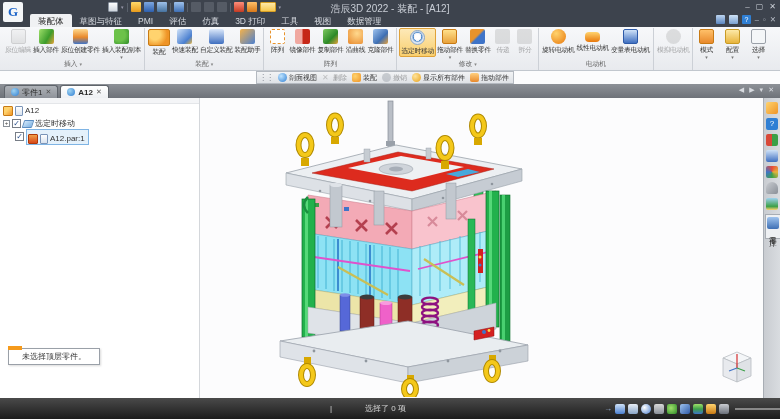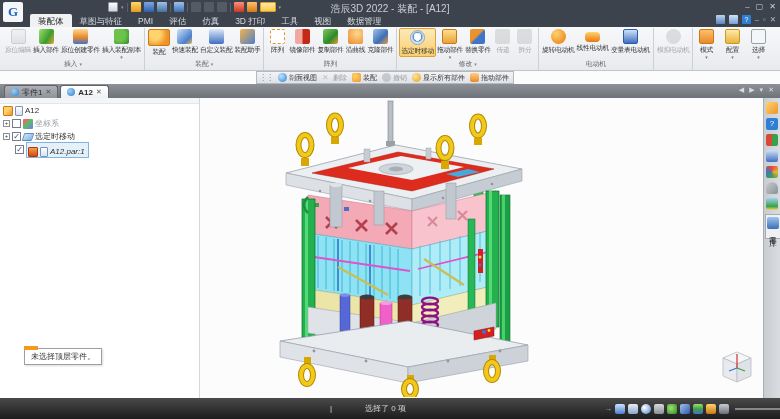--- a/index.html
+++ b/index.html
@@ -104,38 +104,38 @@
   .trow .ind { width:10px; }
   .exp { width:7px; height:7px; border:1px solid #8a9098; background:#fff; font-size:6px; line-height:5px; text-align:center; color:#444; }
   .cb { width:9px; height:9px; border:1px solid #777d86; background:#fff; font-size:8px; line-height:8px; text-align:center; color:#2a4f8c; }
   .tic { width:10px; height:10px; border-radius:1px; }
   .tic.asm{background:linear-gradient(135deg,#ffd36e 40%,#ef9426);border:1px solid #c87a14;}
   .tic.doc{background:linear-gradient(#fff,#d8e2ee);border:1px solid #7a94b8;width:8px;}
   .tic.csys{background:linear-gradient(135deg,#e04848 33%,#3ca048 33%,#3ca048 66%,#3f74c8 66%);opacity:.8;}
   .tic.plane{background:linear-gradient(135deg,#cfe6fa,#7fb4e4);border:1px solid #5a8cc0;transform:skewX(-18deg);height:8px;}
   .tic.fold{background:linear-gradient(#f0a048,#d84818);border:1px solid #b03808;}
   .dim { color:#9aa0a8; }
-  .selbox { display:flex; align-items:flex-start; gap:2px; border:1px solid #7fb4e4; background:#e4f1fb; padding:4px 3px 0 1px;font-style:italic; }
+  .selbox { display:flex; align-items:flex-start; gap:2px; border:1px solid #7fb4e4; background:#e4f1fb; padding:4px 3px 0 1px; }
 
   
   .rstrip { position:absolute; right:0; top:0; width:17px; height:300px; background:linear-gradient(90deg,#c9ccd1,#d9dce0); border-left:1px solid #a8adb4; display:flex; flex-direction:column; align-items:center; padding-top:4px; gap:4px; }
   .rsic { width:12px; height:12px; border-radius:2px; }
   .rsic.parts{background:linear-gradient(135deg,#ffd36e,#ef9426);}
   .rsic.help{background:#2f7fd4;color:#fff;font-size:8px;line-height:12px;text-align:center;}
   .rsic.sensor{background:linear-gradient(90deg,#d84838 50%,#3ca048 50%);}
   .rsic.grid{background:linear-gradient(#cfe2f8,#3f6fc0);}
   .rsic.palette{background:conic-gradient(#e84838,#e8b43c,#3ca048,#3f74c8,#e84838);}
   .rsic.key{background:linear-gradient(135deg,#c9ccd1,#8a9098);border-radius:50% 50% 2px 2px;}
   .rsic.image{background:linear-gradient(#9fd2f0,#3ca048 70%,#ffd36e);}
   .rtab { background:#eef0f3; border:1px solid #a8adb4; border-right:none; width:15px; padding:2px 0 4px; display:flex; flex-direction:column; align-items:center; gap:2px; }
   .rtab .rsic.lib{background:linear-gradient(#9fc3ee,#3e6fb4);}
   .rtab .vtext { writing-mode:vertical-rl; font-size:7.5px; color:#333; letter-spacing:1px; }
 
   
-  .prompt { position:absolute; left:24px; top:250px; background:#fff; border:1px solid #9aa0a8; box-shadow:1px 1px 2px rgba(0,0,0,.15); font-size:8px; padding:2px 6px; }
+  .prompt { position:absolute; left:8px; top:250px; background:#fff; border:1px solid #9aa0a8; box-shadow:1px 1px 2px rgba(0,0,0,.15); font-size:8px; padding:2px 13px; }
   .prompt:before { content:""; position:absolute; left:-1px; top:-3px; width:14px; height:4px; background:#f59a1c; }
 
   
   .vcube { position:absolute; right:22px; bottom:10px; }
 
   
   .statusbar { position:absolute; left:0; bottom:0; width:780px; height:21px; background:linear-gradient(#4a4a4a,#1c1c1c); display:flex; align-items:center; color:#d6d6d6; font-size:8px; }
   .sel-count { position:absolute; left:365px; }
   .sbsep1{ position:absolute; left:330px; }
   .cmdsearch { position:absolute; left:480px; width:116px; height:13px; background:#fff; border:1px solid #111; font-size:8px; padding:0 3px; color:#333; }
@@ -406,26 +406,20 @@
 
   <div class="treepanel">
     <div class="phead"></div>
     <div class="trow">
       <span class="tic asm"></span>
       <span class="tic doc"></span>
       <span>A12</span>
     </div>
     <div class="trow">
       <span class="exp">+</span>
-      <span class="cb"></span>
-      <span class="tic csys"></span>
-      <span class="dim">坐标系</span>
-    </div>
-    <div class="trow">
-      <span class="exp">+</span>
       <span class="cb">✓</span>
       <span class="tic plane"></span>
       <span>选定时移动</span>
     </div>
     <div class="trow">
       <span class="ind"></span>
       <span class="cb">✓</span>
       <span class="selbox">
         <span class="tic fold"></span>
         <span class="tic doc"></span>

